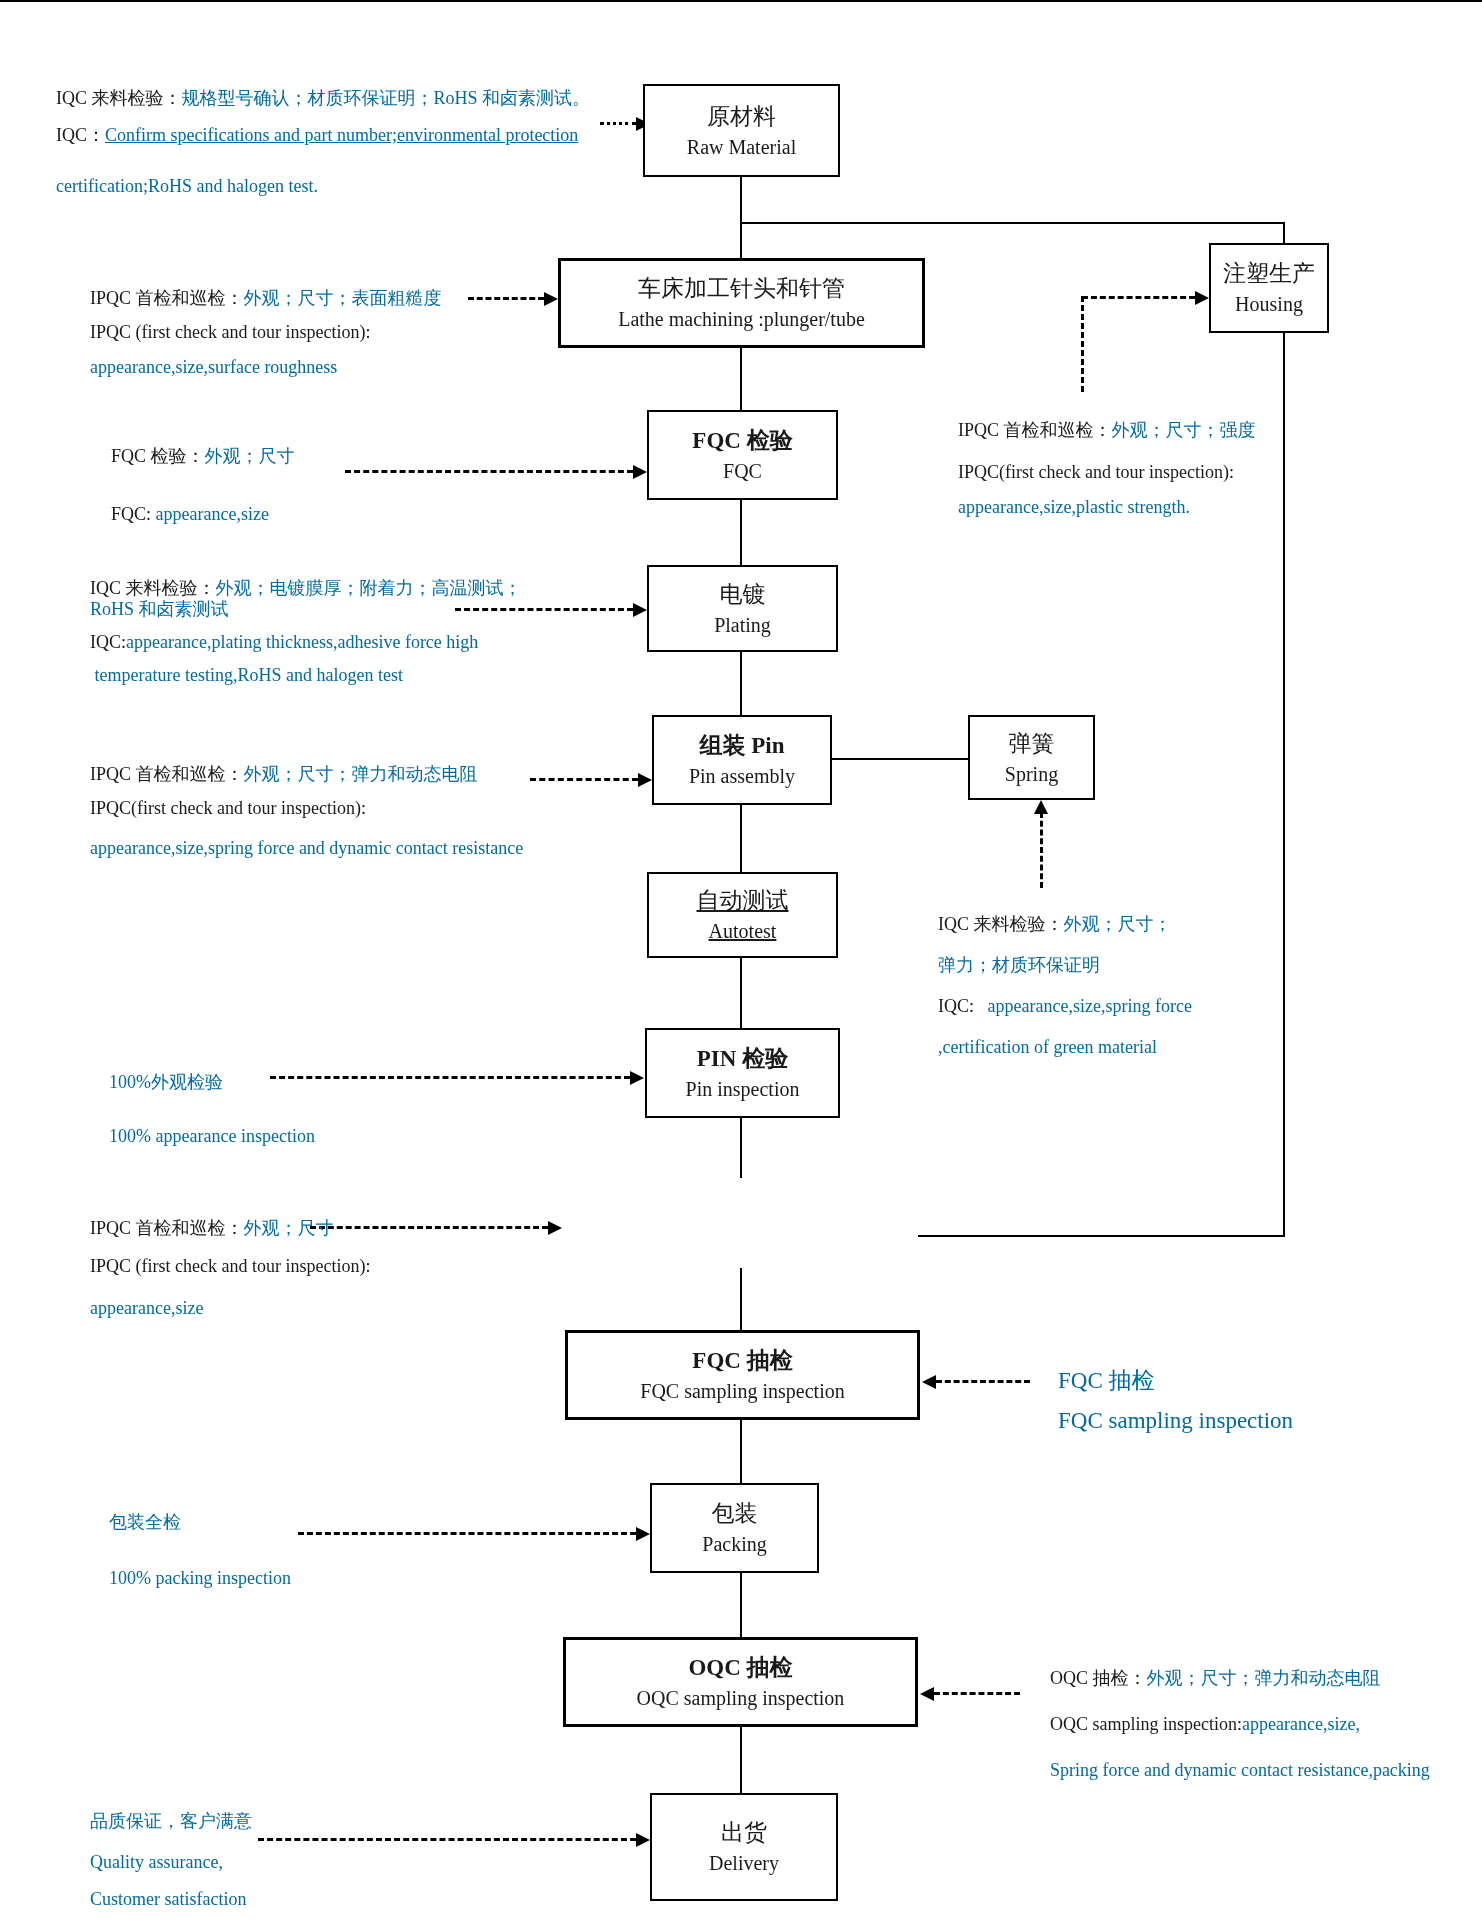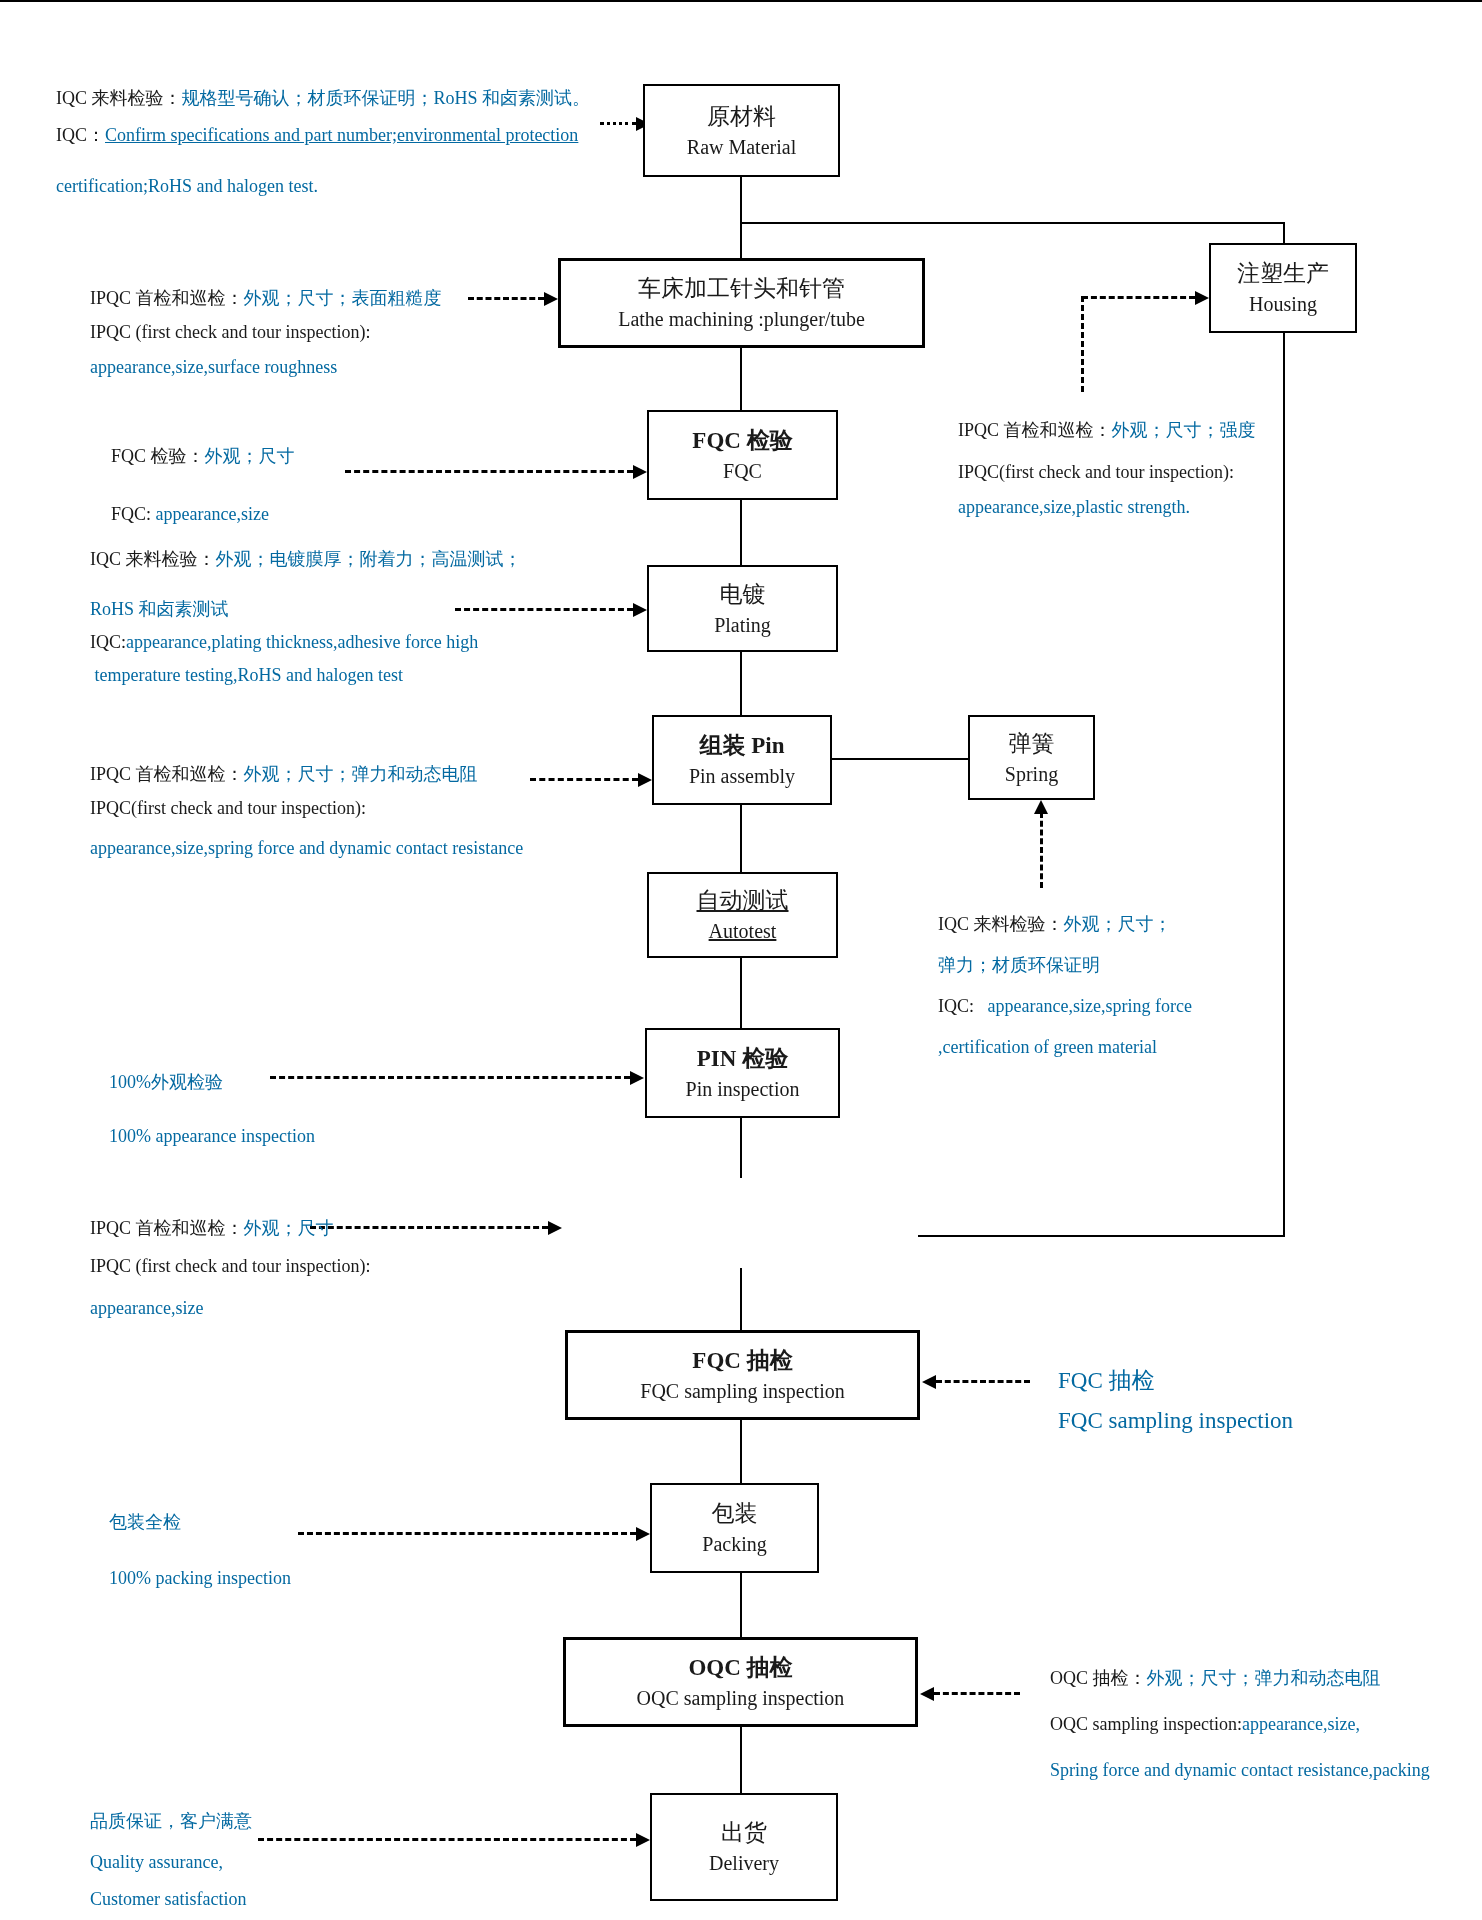--- a/index.html
+++ b/index.html
@@ -126,21 +126,21 @@
     <div class="en">Plating</div>
   </div>
   <div class="node boldtitle" style="left:652px;top:715px;width:180px;height:90px;">
     <div class="zh">组装 Pin</div>
     <div class="en">Pin assembly</div>
   </div>
   <div class="node" style="left:968px;top:715px;width:127px;height:85px;">
     <div class="zh">弹簧</div>
     <div class="en">Spring</div>
   </div>
-  <div class="node" style="left:1209px;top:243px;width:148px;height:90px;">
+  <div class="node" style="left:1209px;top:243px;width:120px;height:90px;">
     <div class="zh">注塑生产</div>
     <div class="en">Housing</div>
   </div>
   <div class="node" style="left:647px;top:872px;width:191px;height:86px;text-decoration:underline;">
     <div class="zh">自动测试</div>
     <div class="en">Autotest</div>
   </div>
   <div class="node boldtitle" style="left:645px;top:1028px;width:195px;height:90px;">
     <div class="zh">PIN 检验</div>
     <div class="en">Pin inspection</div>
@@ -182,21 +182,21 @@
     <span class="r">appearance,size,surface roughness</span>
   </div>
 
   <div class="ann" style="left:93px;top:420px;">
     <span class="b">FQC 检验：</span><span class="r">外观；尺寸</span>
   </div>
   <div class="ann" style="left:93px;top:478px;">
     <span class="b">FQC: </span><span class="r">appearance,size</span>
   </div>
 
-  <div class="ann" style="left:72px;top:523px;">
+  <div class="ann" style="left:72px;top:552px;">
     <span class="b">IQC 来料检验：</span><span class="r">外观；电镀膜厚；附着力；高温测试；</span>
   </div>
   <div class="ann" style="left:72px;top:573px;">
     <span class="r">RoHS 和卤素测试</span>
   </div>
   <div class="ann" style="left:72px;top:606px;">
     <span class="b">IQC:</span><span class="r">appearance,plating thickness,adhesive force high</span>
   </div>
   <div class="ann" style="left:72px;top:639px;">
     <span class="r"> temperature testing,RoHS and halogen test</span>

